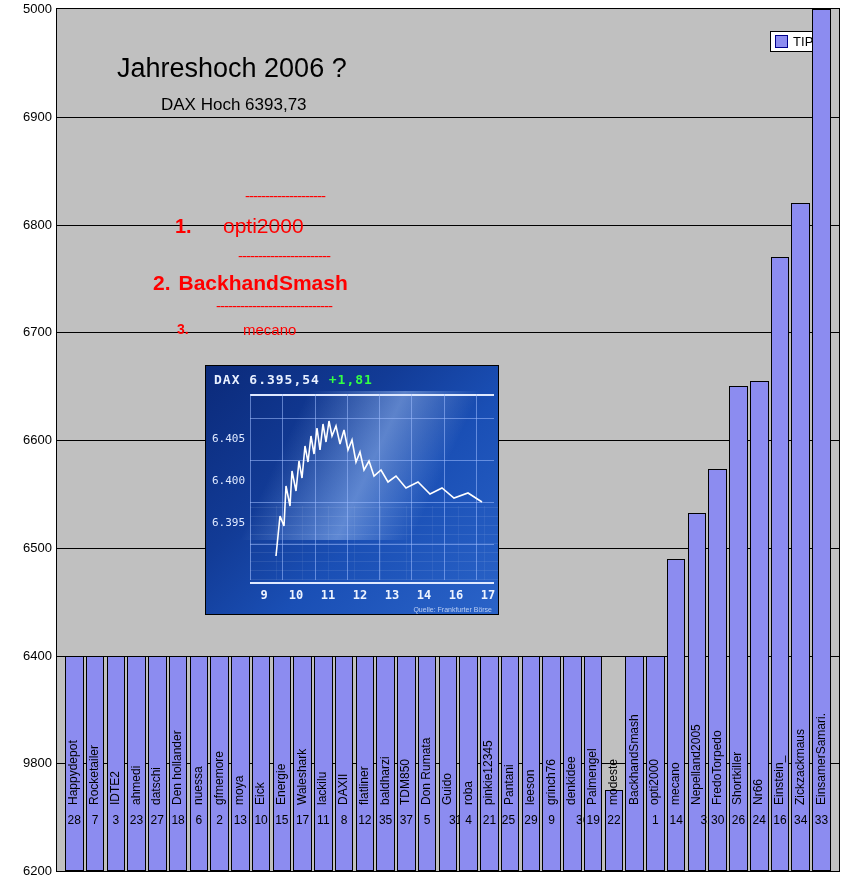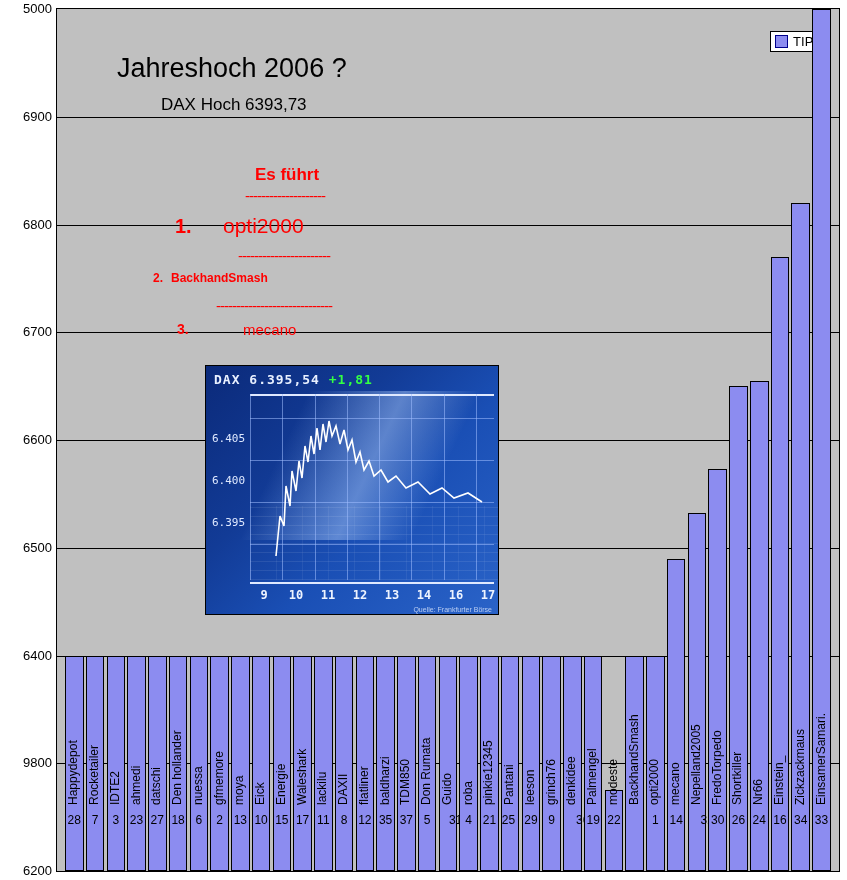--- a/index.html
+++ b/index.html
@@ -27,21 +27,21 @@
   
   #title{position:absolute;left:60px;top:44px;font-size:27px;color:#000;}
   #subtitle{position:absolute;left:104px;top:86px;font-size:17px;color:#000;}
 
   .redtxt{position:absolute;color:#ff0000;text-align:center;}
   #r1{left:140px;top:156px;width:180px;font-size:17px;font-weight:bold;}
   #r2{left:128px;top:178px;width:200px;font-size:15px;letter-spacing:-1px;}
   #r3a{left:118px;top:206px;font-size:20px;font-weight:bold;}
   #r3b{left:166px;top:205px;font-size:21px;}
   #r4{left:112px;top:238px;width:230px;font-size:15px;letter-spacing:-1px;}
-  #r5{left:96px;top:262px;width:240px;font-size:12px;font-weight:bold;text-align:left;}
+  #r5{left:96px;top:262px;width:240px;font-size:21px;font-weight:bold;text-align:left;}
   #r5 .num{margin-right:8px;}
   #r6{left:92px;top:288px;width:250px;font-size:15px;letter-spacing:-1px;}
   #r7{left:120px;top:312px;font-size:14px;font-weight:bold;}
   #r7b{left:186px;top:312px;font-size:15px;}
 
   
   #thumb{position:absolute;left:148px;top:356px;width:292px;height:248px;
          border:1px solid #000;overflow:hidden;
          background:linear-gradient(135deg,#0b2a7a 0%,#123b96 35%,#1a4fb5 60%,#2a63c8 100%);}
   #thumb .glow{position:absolute;left:-20%;top:10%;width:160%;height:60%;
@@ -89,21 +89,20 @@
       </div>
 
     <div id="legend">
       <span class="swatch"></span>
       <span>TIPP</span>
     </div>
 
     <div id="title">Jahreshoch 2006 ?</div>
     <div id="subtitle">DAX Hoch 6393,73</div>
 
-    <div class="redtxt" id="r1">Es führt</div>
     <div class="redtxt" id="r2">--------------------</div>
     <div class="redtxt" id="r3a">1.</div>
     <div class="redtxt" id="r3b">opti2000</div>
     <div class="redtxt" id="r4">-----------------------</div>
     <div class="redtxt" id="r5">
       <span class="num">2.</span><span>BackhandSmash</span>
     </div>
     <div class="redtxt" id="r6">-----------------------------</div>
     <div class="redtxt" id="r7">3.</div>
     <div class="redtxt" id="r7b">mecano</div>

